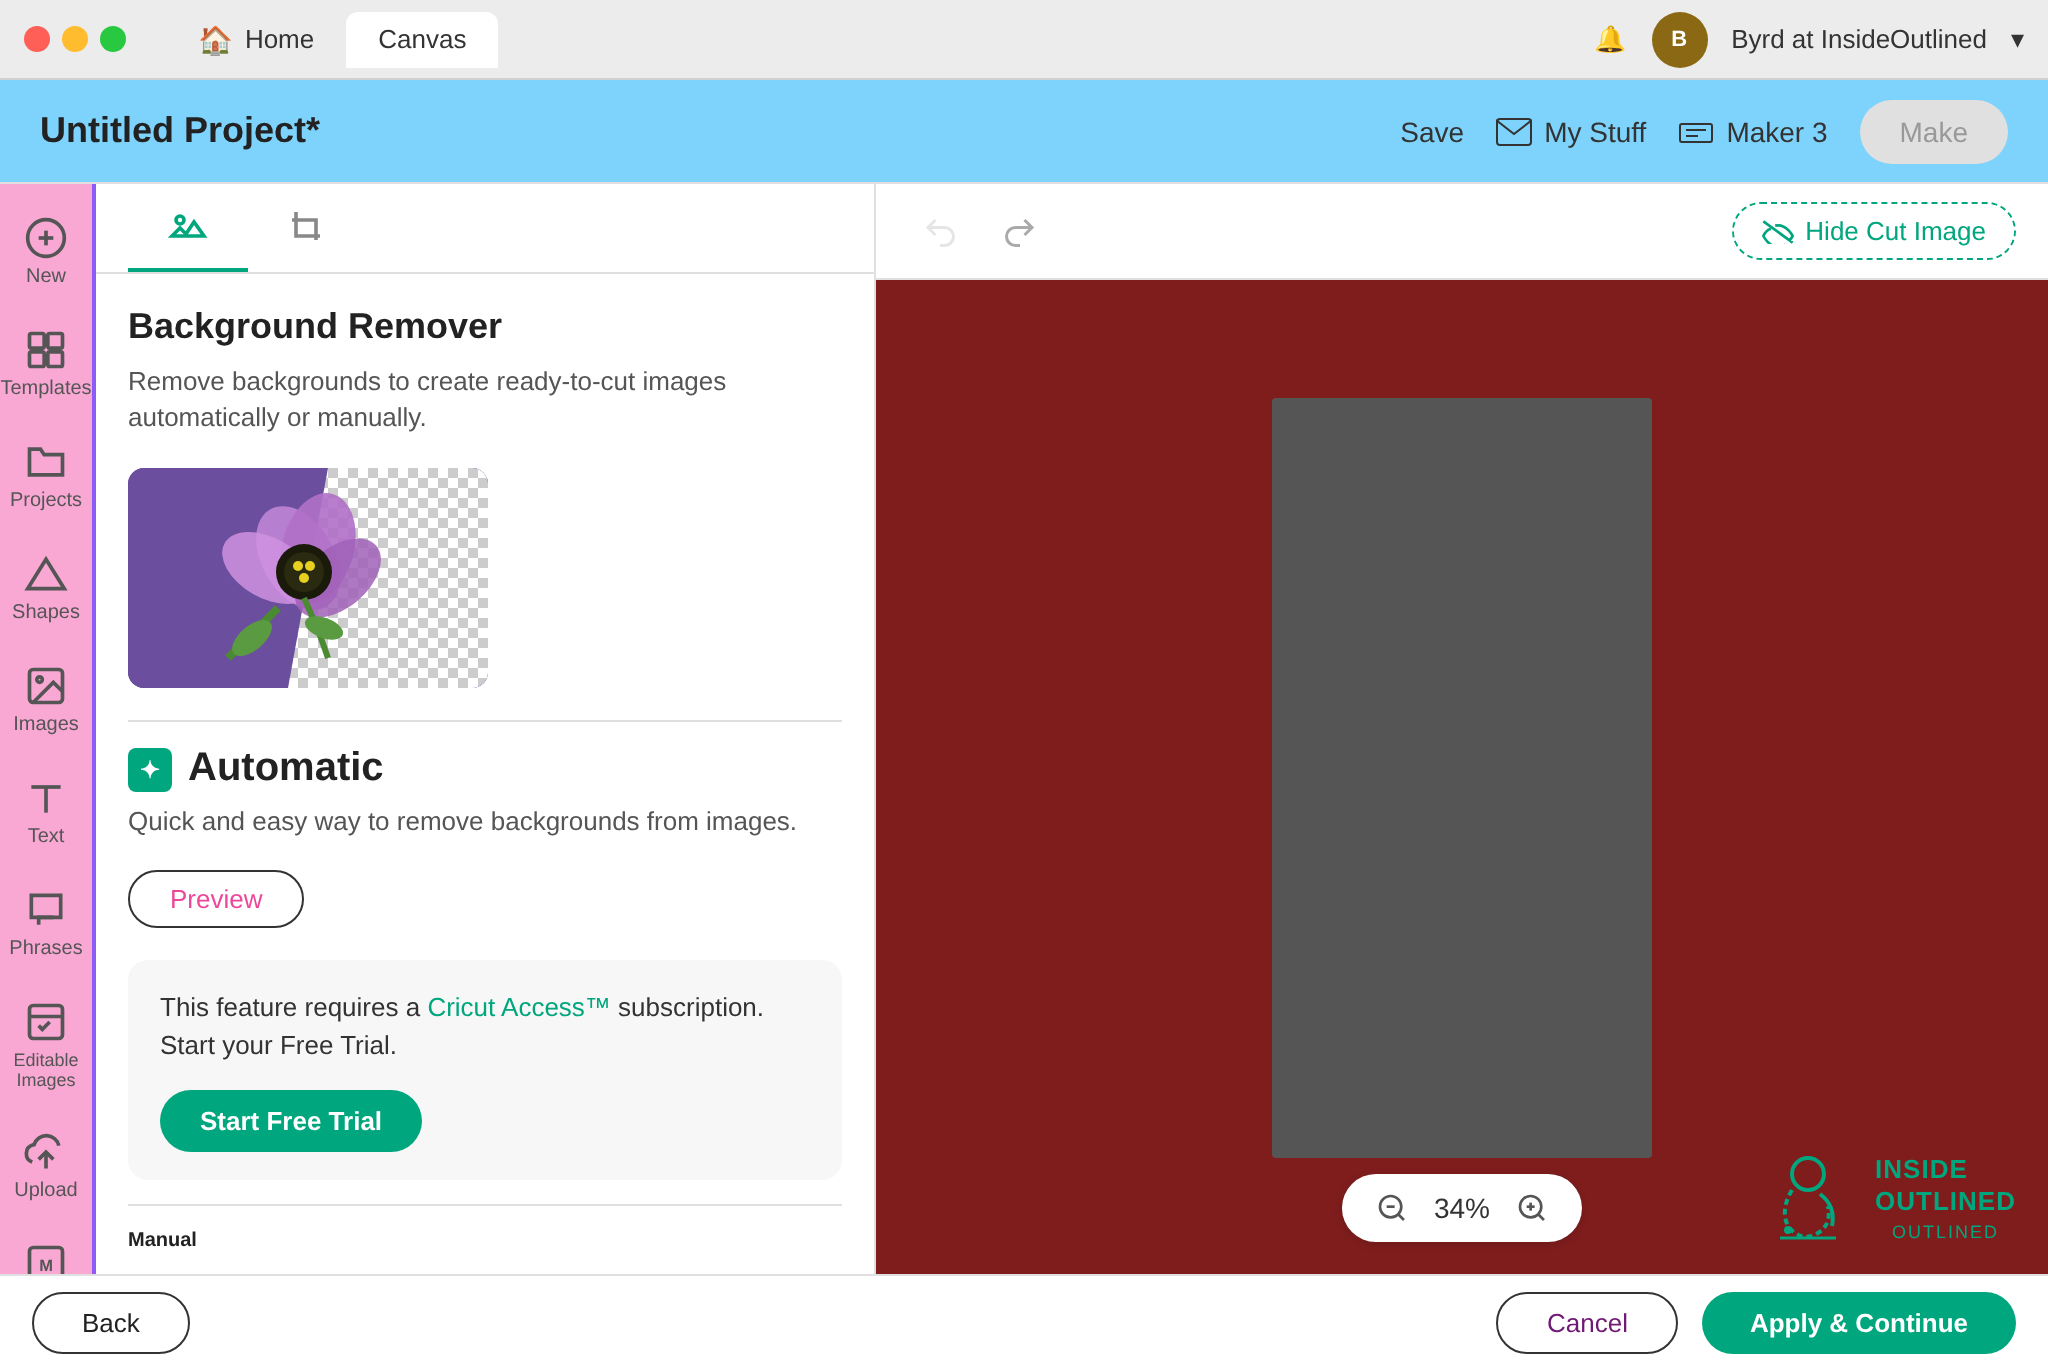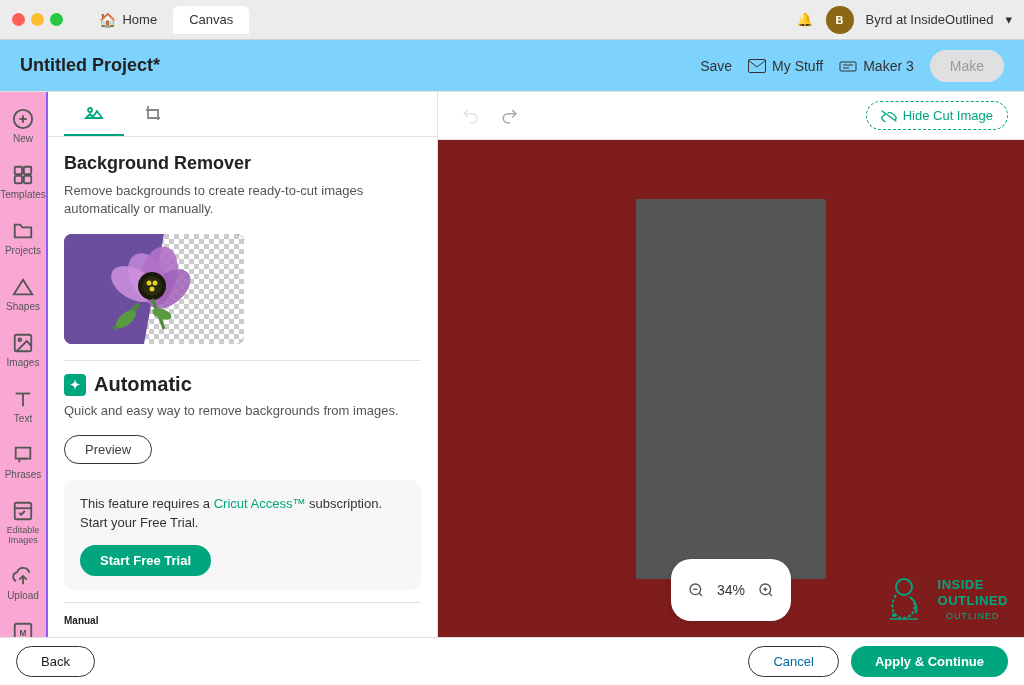--- a/index.html
+++ b/index.html
@@ -130,21 +130,21 @@
     .divider { border: none; border-top: 1px solid #e0e0e0; margin: 12px 0; }
 
     
     .section-header { display: flex; align-items: center; gap: 8px; margin-bottom: 6px; }
     .section-icon { width: 22px; height: 22px; border-radius: 4px; background: #00a67d; display: flex; align-items: center; justify-content: center; color: white; font-size: 12px; font-weight: 700; }
     .section-title { font-size: 20px; font-weight: 600; color: #222; }
     .section-desc { font-size: 13px; color: #555; margin-bottom: 14px; line-height: 1.4; }
     .preview-btn {
       border: 1.5px solid #333; background: white; border-radius: 20px;
       padding: 6px 20px; font-size: 13px; font-weight: 500; cursor: pointer;
-      color: #404040;
+      color: #ec4899;
     }
 
     
     .cta-box {
       background: #f7f7f7; border-radius: 10px; padding: 14px 16px; margin-top: 16px;
     }
     .cta-text { font-size: 13px; color: #333; line-height: 1.5; margin-bottom: 12px; }
     .cta-link { color: #00a67d; text-decoration: none; font-weight: 500; }
     .start-trial-btn {
       background: #00a67d; color: white; border: none; border-radius: 20px;
@@ -195,21 +195,21 @@
       background: #555;
       border-radius: 2px;
     }
     .zoom-control {
       position: absolute;
       bottom: 16px;
       left: 50%;
       transform: translateX(-50%);
       background: white;
       border-radius: 20px;
-      padding: 20px 14px;
+      padding: 6px 14px;
       display: flex;
       align-items: center;
       gap: 10px;
       box-shadow: 0 1px 4px rgba(0,0,0,0.15);
       font-size: 14px;
       color: #333;
     }
     .zoom-btn {
       border: none; background: none; cursor: pointer; font-size: 16px; color: #555;
       width: 22px; height: 22px; border-radius: 50%; display: flex; align-items: center; justify-content: center;
@@ -243,21 +243,21 @@
       align-items: center;
       padding: 0 16px;
     }
     .back-btn {
       border: 1.5px solid #333; background: white; border-radius: 20px;
       padding: 7px 24px; font-size: 13px; font-weight: 500; cursor: pointer; color: #222;
     }
     .bottom-right { margin-left: auto; display: flex; gap: 12px; }
     .cancel-btn {
       border: 1.5px solid #333; background: white; border-radius: 20px;
-      padding: 7px 24px; font-size: 13px; font-weight: 500; cursor: pointer; color: #0369a1;
+      padding: 7px 24px; font-size: 13px; font-weight: 500; cursor: pointer; color: #701a75;
     }
     .apply-btn {
       background: #00a67d; color: white; border: none; border-radius: 20px;
       padding: 7px 24px; font-size: 13px; font-weight: 600; cursor: pointer;
     }
 
     .full-layout { display: flex; flex-direction: column; height: 685px; }
     .content-area { display: flex; flex: 1; overflow: hidden; }
   </style>
 </head>

